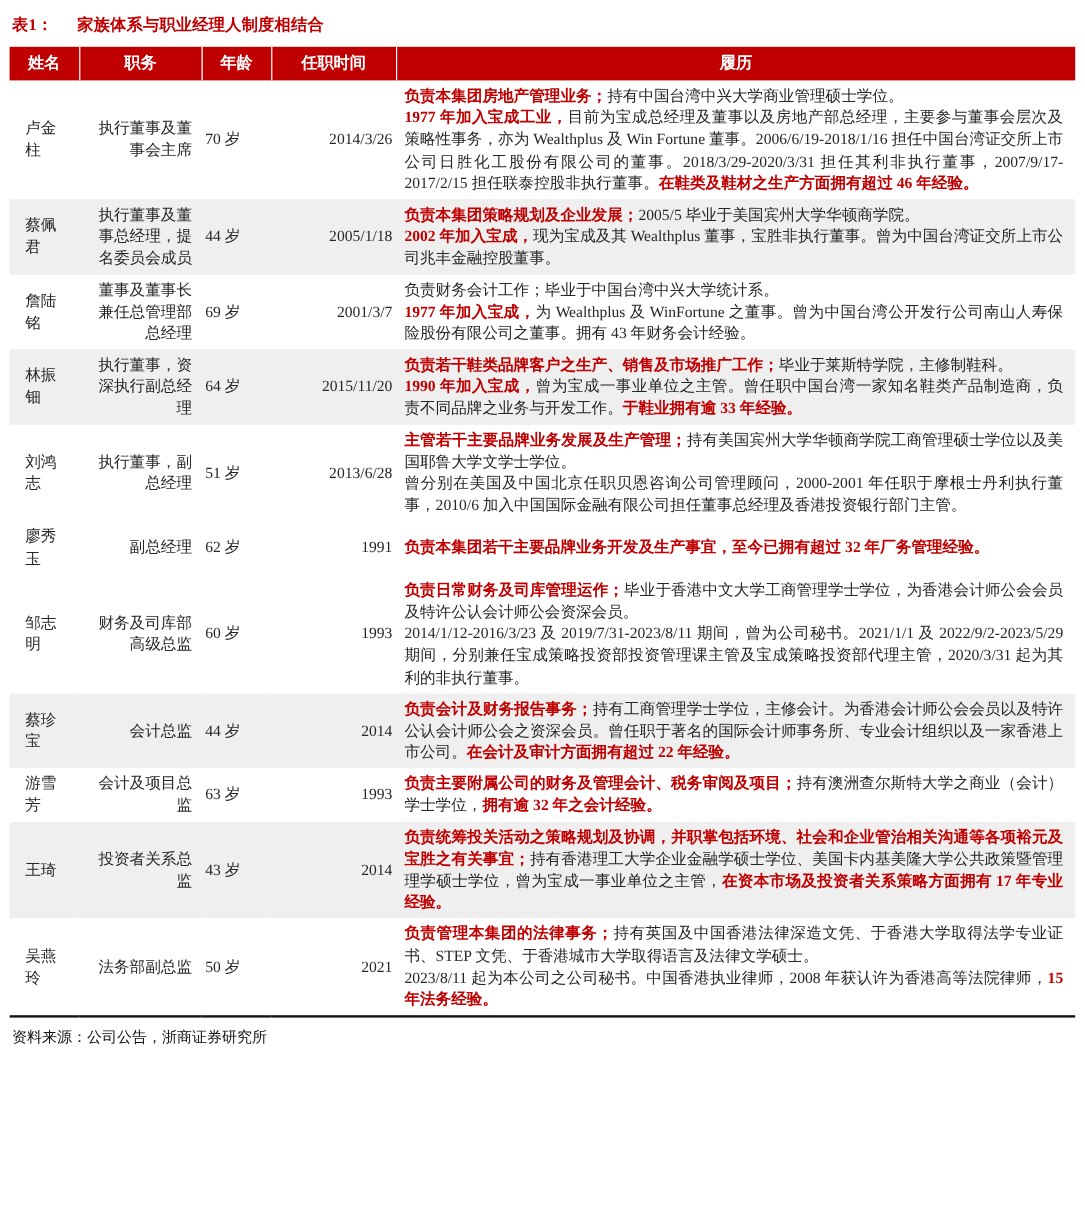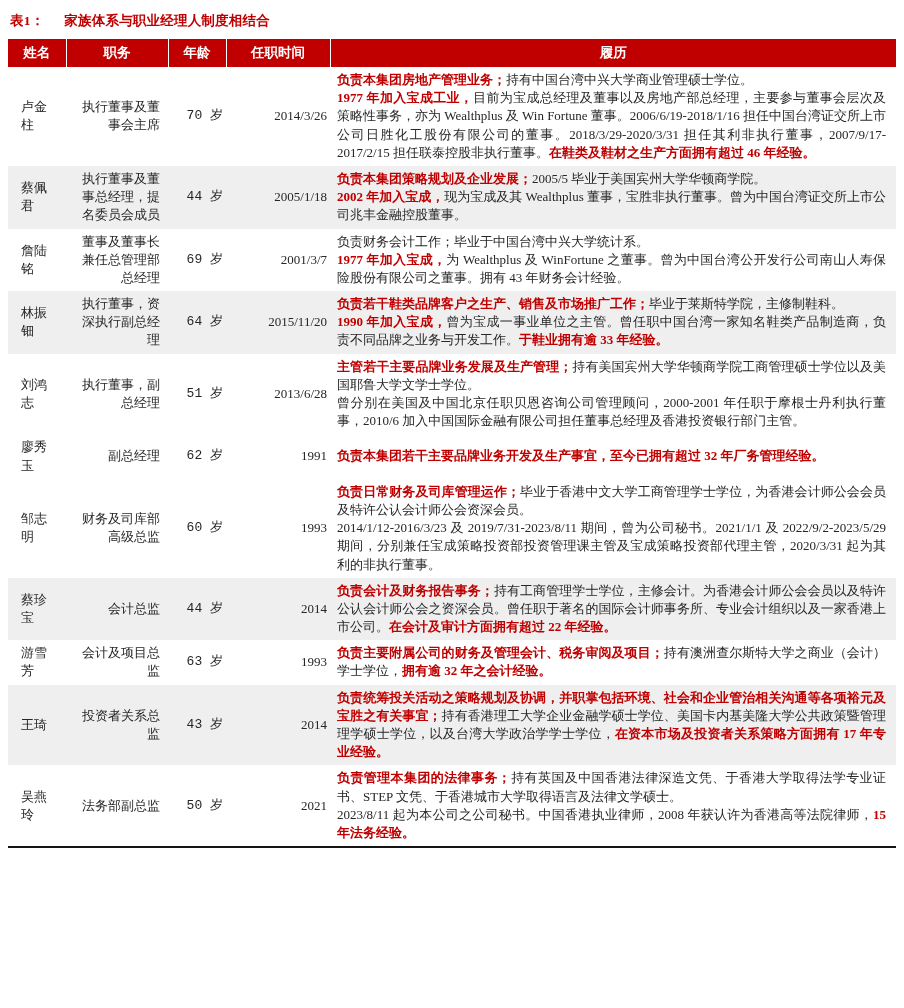--- a/index.html
+++ b/index.html
@@ -39,21 +39,21 @@
   thead th:first-child{border-left:none;margin-left:7px;}
   tbody tr.stripe{background:var(--stripe);}
   tbody td{
     font-size:13px;
     padding:4px 3px;
     vertical-align:middle;
     line-height:1.4;
   }
   td.col-name{padding-left:13px;padding-right:12px;word-break:break-all;text-align:left;}
   td.col-pos{text-align:right;padding-left:8px;padding-right:8px;}
-  td.col-age{text-align:right;white-space:nowrap;font-family:Liberation Mono, monospace;}
+  td.col-age{text-align:left;white-space:nowrap;}
   td.col-tenure{text-align:right;white-space:nowrap;}
   td.col-bio{
     text-align:justify;
     padding:4px 10px 4px 7px;
     line-height:1.4;
   }
   .para{margin:0;}
   .seg-b{color:var(--ink);}
   .seg-rb{color:var(--red);font-weight:bold;}
   .source{
@@ -175,30 +175,31 @@
           <td class="col-bio">
             <div class="para"><span class="seg-rb">负责主要附属公司的财务及管理会计、税务审阅及项目；</span><span class="seg-b">持有澳洲查尔斯特大学之商业（会计）学士学位，</span><span class="seg-rb">拥有逾 32 年之会计经验。</span></div>
           </td>
         </tr>
         <tr class="stripe">
           <td class="col-name">王琦</td>
           <td class="col-pos">投资者关系总监</td>
           <td class="col-age">43 岁</td>
           <td class="col-tenure">2014</td>
           <td class="col-bio">
-            <div class="para"><span class="seg-rb">负责统筹投关活动之策略规划及协调，并职掌包括环境、社会和企业管治相关沟通等各项裕元及宝胜之有关事宜；</span><span class="seg-b">持有香港理工大学企业金融学硕士学位、美国卡内基美隆大学公共政策暨管理理学硕士学位，以及台湾大学政治学学士学位，</span><span class="seg-rb">在资本市场及投资者关系策略方面拥有 17 年专业经验。</span></div>
+            <div class="para"><span class="seg-rb">负责统筹投关活动之策略规划及协调，并职掌包括环境、社会和企业管治相关沟通等各项裕元及宝胜之有关事宜；</span><span class="seg-b">持有香港理工大学企业金融学硕士学位、美国卡内基美隆大学公共政策暨管理理学硕士学位，曾为宝成一事业单位之主管，</span><span class="seg-rb">在资本市场及投资者关系策略方面拥有 17 年专业经验。</span></div>
           </td>
         </tr>
         <tr>
           <td class="col-name">吴燕玲</td>
           <td class="col-pos">法务部副总监</td>
           <td class="col-age">50 岁</td>
           <td class="col-tenure">2021</td>
           <td class="col-bio">
             <div class="para"><span class="seg-rb">负责管理本集团的法律事务；</span><span class="seg-b">持有英国及中国香港法律深造文凭、于香港大学取得法学专业证书、STEP 文凭、于香港城市大学取得语言及法律文学硕士。</span></div>
             <div class="para"><span class="seg-b">2023/8/11 起为本公司之公司秘书。中国香港执业律师，2008 年获认许为香港高等法院律师，</span><span class="seg-rb">15 年法务经验。</span></div>
           </td>
         </tr>
       </tbody>
   </table>
 
+  <div class="source">资料来源：公司公告，浙商证券研究所</div>
 
 </div>
 
 </body></html>

